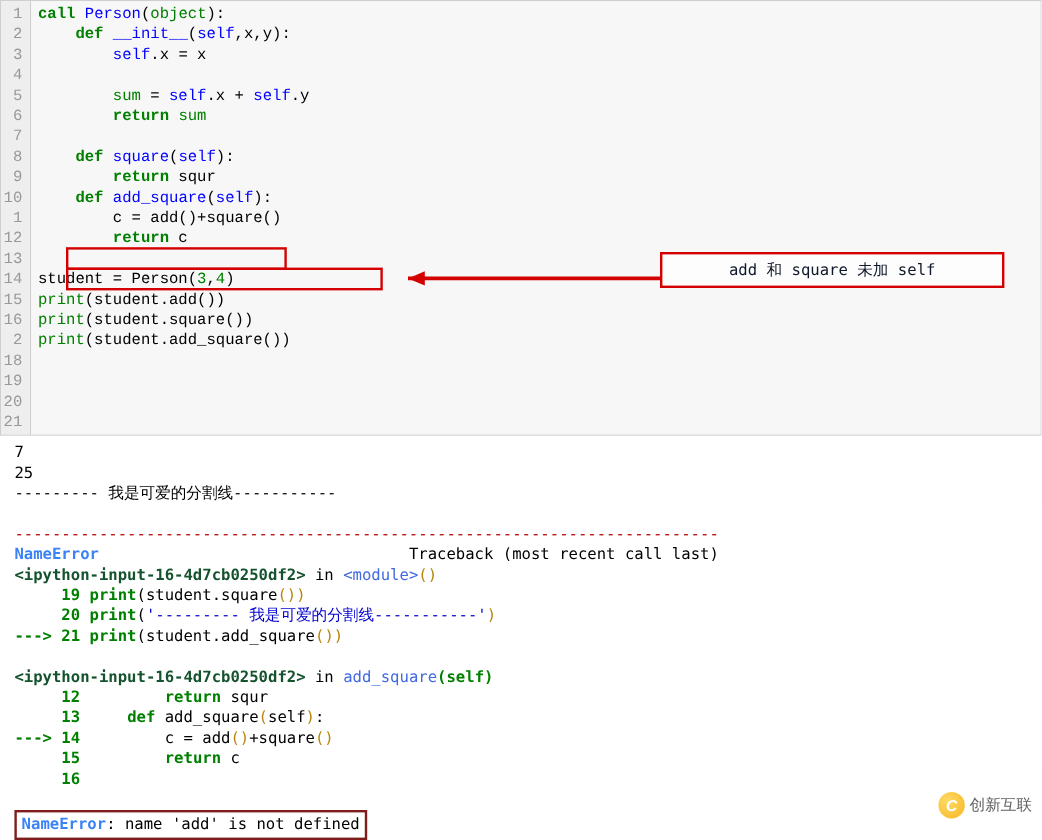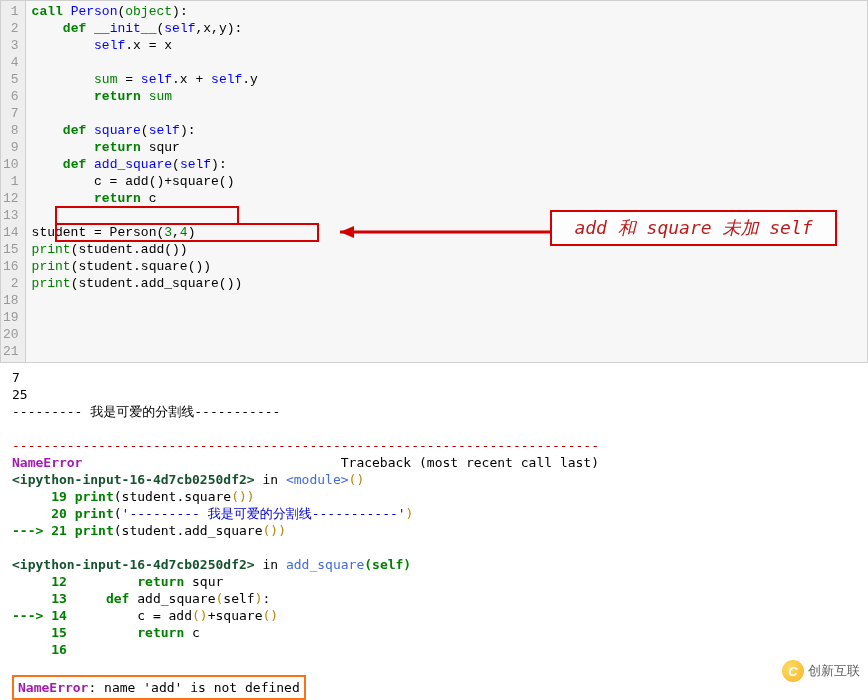--- a/index.html
+++ b/index.html
@@ -41,57 +41,56 @@
   
   .hl-box {
     position:absolute;
     border: 2px solid #d40000;
     pointer-events: none;
   }
   
   .ann-box {
     position: absolute;
     border: 2px solid #d40000;
-    color: #b91c1c;
+    color: #0f172a;
     padding: 4px 8px;
     font-family: Consolas, monospace;
-    font-size: 18px;
+    font-size: 13px;
     background: rgba(255,255,255,0.7);
     top: 210px;
     left: 550px;
     width: 267px;
     text-align: center;
-    font-style: italic;
   }
   
   svg.arrow {
     position: absolute;
     top: 222px;
     left: 330px;
     width: 225px;
     height: 20px;
     overflow: visible;
   }
 
   .output {
     padding: 6px 6px 6px 12px;
     font-family: Consolas, monospace;
     font-size: 13px;
     line-height: 17px;
     white-space: pre;
   }
-  .err-head { color: #a21caf; font-weight: bold; margin-top: 32px; }
+  .err-head { color: #3b82f6; font-weight: bold; margin-top: 32px; }
   .err-mod  { color: #14532d; font-weight: bold; }
   .tb-lineno{ color: #008000; font-weight: bold; }
   .tb-arrow { color: #008000; font-weight: bold; }
   .tb-call  { color: #4169e1; }
   .tb-self  { color: #008000; font-weight: bold; }
   .dash     { color: #b00000; }
   .errfinal {
-    border: 2px solid #f97316;
+    border: 2px solid #7f1d1d;
     display: inline-block;
     padding: 2px 4px;
   }
   .pun { color:#000; }
   .py-yellow { color:#b8860b; }
   .py-blue   { color:#0000cd; }
   .logo {
     position: absolute;
     right: 8px;
     top: 660px;

